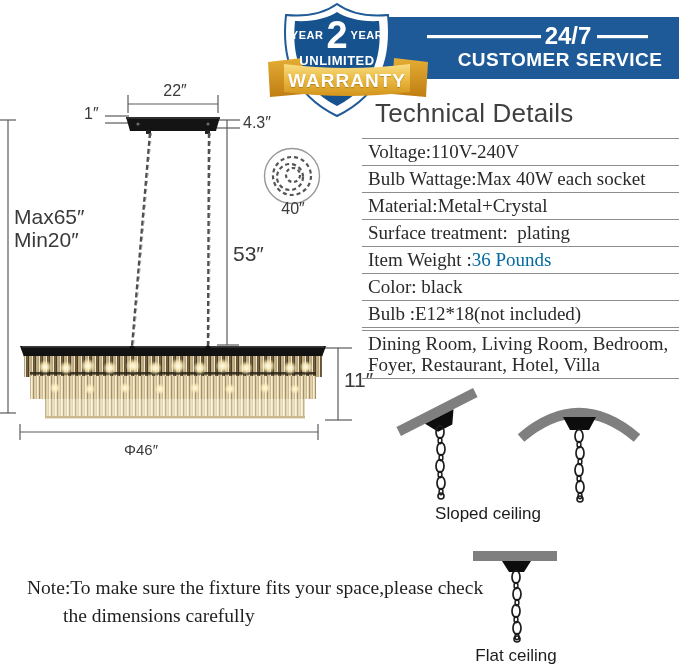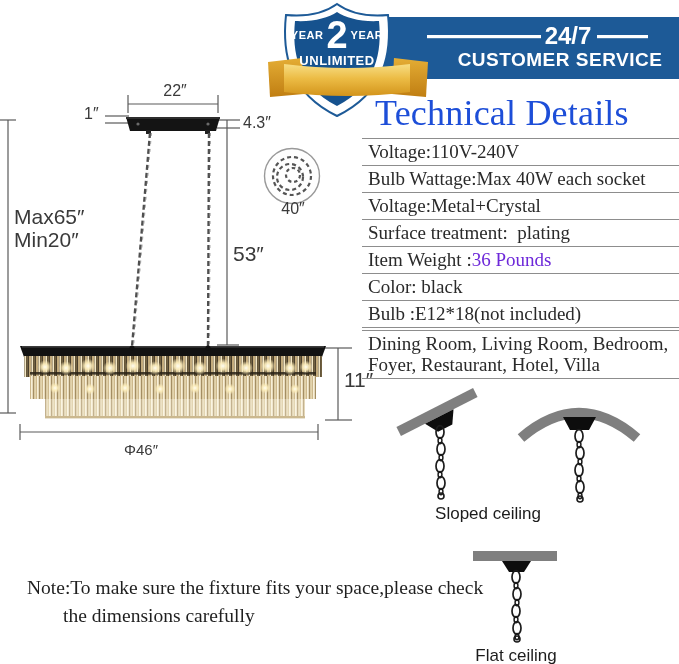--- a/index.html
+++ b/index.html
@@ -32,28 +32,28 @@
   .d-43{left:243px;top:114px;}
   .d-40{left:267px;top:200px;width:52px;text-align:center;}
   .d-max{left:14px;top:205px;font-size:21px;}
   .d-min{left:14px;top:228px;font-size:21px;}
   .d-53{left:233px;top:242px;font-size:21px;}
   .d-11{left:344px;top:368px;font-size:21px;}
   .d-46{left:124px;top:441px;width:100px;text-align:left;font-size:15px;}
 
   
   .tech{left:362px;top:96px;width:317px;}
-  .tech-title{font-size:36px;line-height:34px;color:#1d4ed8;padding-left:13px;
-              letter-spacing:.2px;margin-bottom:8px;font-family:Liberation Serif, serif;}
+  .tech-title{font-size:26px;line-height:34px;color:#404040;padding-left:13px;
+              letter-spacing:.2px;margin-bottom:8px;}
   .tech-rows{border-bottom:1px solid #8d8d8d;}
   .trow{border-top:1px solid #8d8d8d;padding:2px 0 3px 6px;
         font-family:"Liberation Serif",serif;font-size:19px;line-height:21px;
         color:#2a2a2a;white-space:pre-wrap;}
   .trow.dbl{border-top:4px double #8d8d8d;}
-  .red{color:#6d28d9;}
+  .red{color:#0369a1;}
 
   
   .mlabel{font-size:17px;color:#1c1c1c;text-align:center;}
   .m-sloped{left:393px;top:504px;width:112px;margin-left:39px;}
   .m-vaulted{left:508px;top:504px;width:124px;}
   .m-flat{left:463px;top:646px;width:106px;}
 
   
   .note{font-family:"Liberation Serif",serif;font-size:19.5px;color:#1f1f1f;}
   .note1{left:27px;top:577px;}
@@ -239,40 +239,41 @@
     <circle cx="517" cy="639" r="3" fill="none" stroke="#1c1c1c" stroke-width="1.6"></circle>
   </g>
 </svg>
 
 <div class="ov badge-row">
   <span class="yr">YEAR</span>
   <span class="num">2</span>
   <span class="yr">YEAR</span>
 </div>
 <div class="ov badge-unlimited">UNLIMITED</div>
+<div class="ov badge-warranty">WARRANTY</div>
 
 <div class="ov banner-247">24/7</div>
 <div class="ov banner-cs">CUSTOMER SERVICE</div>
 
 <div class="ov dim d-22">22″</div>
 <div class="ov dim d-1">1″</div>
 <div class="ov dim d-43">4.3″</div>
 <div class="ov dim d-40">40″</div>
 <div class="ov dim d-max">Max65″</div>
 <div class="ov dim d-min">Min20″</div>
 <div class="ov dim d-53">53″</div>
 <div class="ov dim d-11">11″</div>
 <div class="ov dim d-46">Φ46″</div>
 
 <div class="ov tech">
   <div class="tech-title">Technical Details</div>
   <div class="tech-rows">
     <div class="trow">Voltage:110V-240V</div>
     <div class="trow">Bulb Wattage:Max 40W each socket</div>
-    <div class="trow">Voltage:Metal+Crystal</div>
+    <div class="trow">Material:Metal+Crystal</div>
     <div class="trow">Surface treatment:  plating</div>
     <div class="trow"><span>Item Weight :</span><span class="red">36 Pounds</span></div>
     <div class="trow">Color: black</div>
     <div class="trow">Bulb :E12*18(not included)</div>
     <div class="trow dbl">Dining Room, Living Room, Bedroom, Foyer, Restaurant, Hotel, Villa</div>
   </div>
 </div>
 
 <div class="ov mlabel m-sloped">Sloped ceiling</div>
 <div class="ov mlabel m-flat">Flat ceiling</div>

